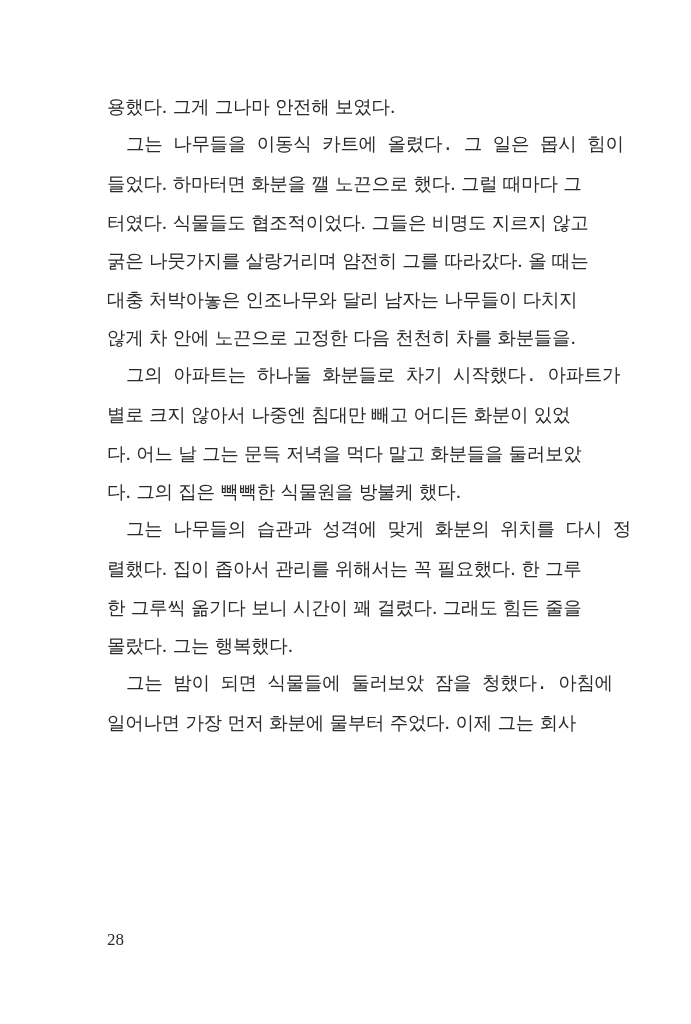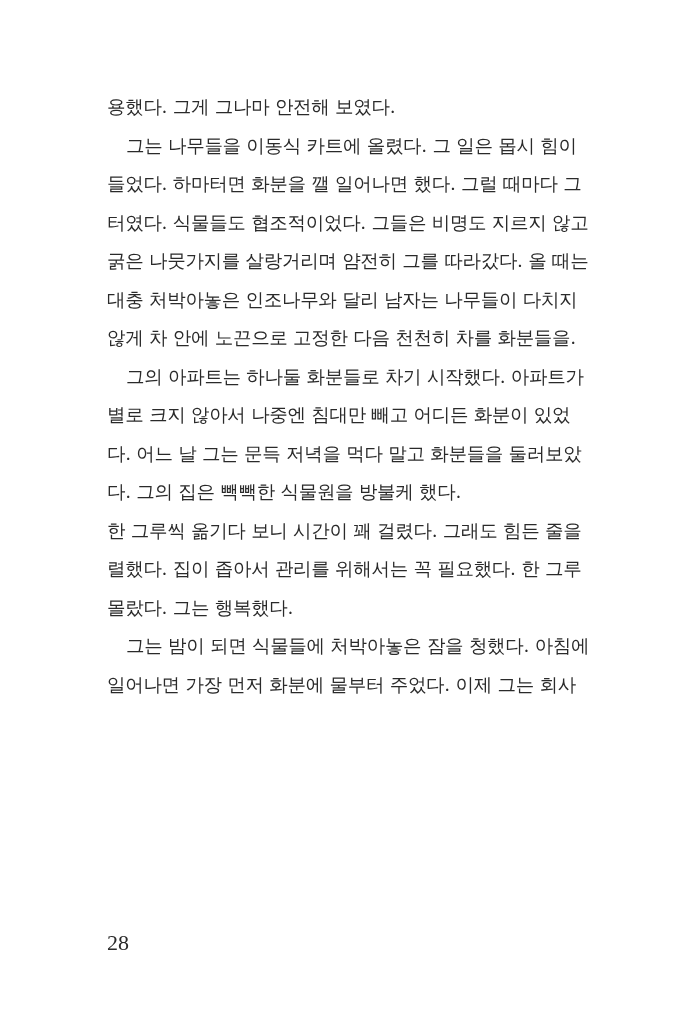--- a/index.html
+++ b/index.html
@@ -34,46 +34,48 @@
     white-space: nowrap;
     text-align: justify;
     text-align-last: justify;
     letter-spacing: -0.3px;
   }
   .line.last {
     text-align-last: left;
   }
   .line.indent {
     padding-left: 19px;
+    font-family: Liberation Mono, monospace;
   }
   .page-number {
     position: absolute;
     left: 103px;
     top: 930px;
     font-family: "Liberation Serif", "DejaVu Serif", serif;
-    font-size: 22px;
+    font-size: 17px;
     color: #2a2a2a;
   }
 </style>
 </head>
 <body>
 
 <div class="page">
   <div class="text-block">
     <div class="line last">용했다. 그게 그나마 안전해 보였다.</div>
     <div class="line indent">그는 나무들을 이동식 카트에 올렸다. 그 일은 몹시 힘이</div>
-    <div class="line">들었다. 하마터면 화분을 깰 일어나면 했다. 그럴 때마다 그</div>
+    <div class="line">들었다. 하마터면 화분을 깰 노끈으로 했다. 그럴 때마다 그</div>
     <div class="line">터였다. 식물들도 협조적이었다. 그들은 비명도 지르지 않고</div>
     <div class="line">굵은 나뭇가지를 살랑거리며 얌전히 그를 따라갔다. 올 때는</div>
     <div class="line">대충 처박아놓은 인조나무와 달리 남자는 나무들이 다치지</div>
     <div class="line last">않게 차 안에 노끈으로 고정한 다음 천천히 차를 화분들을.</div>
     <div class="line indent">그의 아파트는 하나둘 화분들로 차기 시작했다. 아파트가</div>
     <div class="line">별로 크지 않아서 나중엔 침대만 빼고 어디든 화분이 있었</div>
     <div class="line">다. 어느 날 그는 문득 저녁을 먹다 말고 화분들을 둘러보았</div>
     <div class="line last">다. 그의 집은 빽빽한 식물원을 방불케 했다.</div>
+    <div class="line indent">그는 나무들의 습관과 성격에 맞게 화분의 위치를 다시 정</div>
+    <div class="line">렬했다. 집이 좁아서 관리를 위해서는 꼭 필요했다. 한 그루</div>
     <div class="line">한 그루씩 옮기다 보니 시간이 꽤 걸렸다. 그래도 힘든 줄을</div>
-    <div class="line">렬했다. 집이 좁아서 관리를 위해서는 꼭 필요했다. 한 그루</div>
     <div class="line last">몰랐다. 그는 행복했다.</div>
-    <div class="line indent">그는 밤이 되면 식물들에 처박아놓은 잠을 청했다. 아침에</div>
+    <div class="line indent">그는 밤이 되면 식물들에 둘러보았 잠을 청했다. 아침에</div>
     <div class="line">일어나면 가장 먼저 화분에 물부터 주었다. 이제 그는 회사</div>
   </div>
   <div class="page-number">28</div>
 </div>
 
 </body></html>

